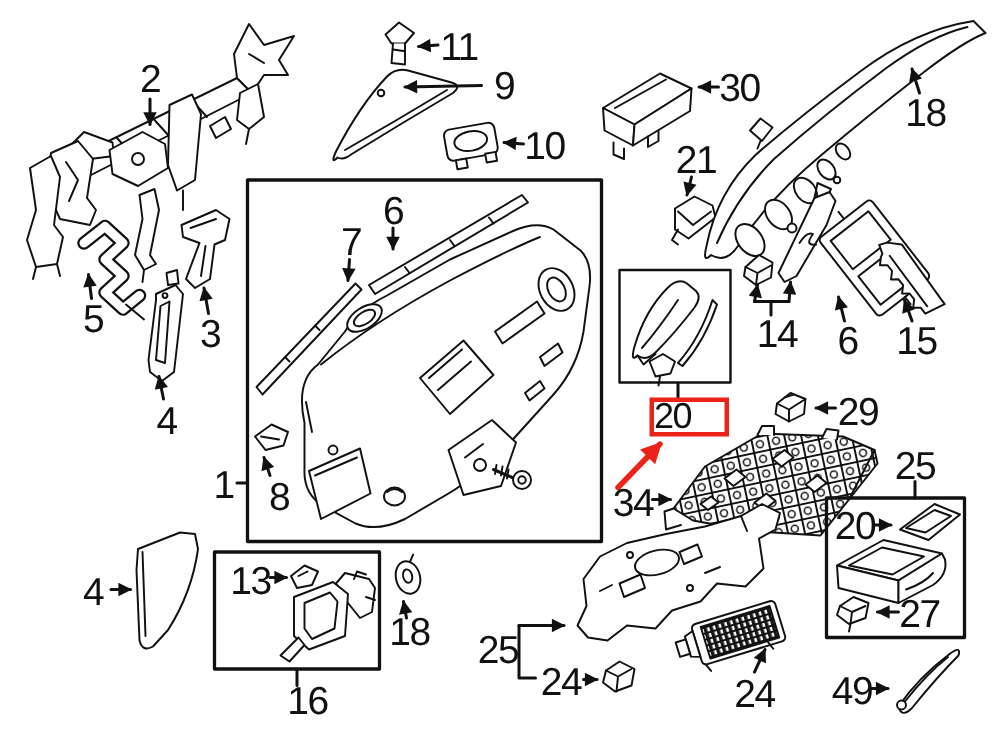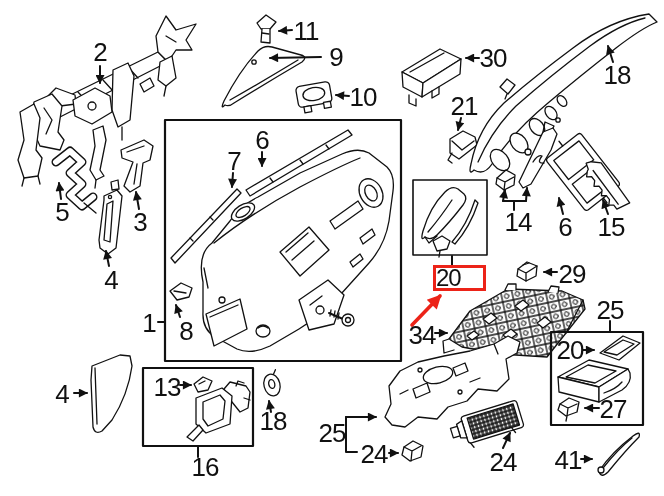--- a/index.html
+++ b/index.html
@@ -371,21 +371,21 @@
   <span class="lbl" style="left:167px;top:387px">13</span>
   <span class="lbl" style="left:273px;top:421px">18</span>
   <span class="lbl" style="left:617px;top:75px">18</span>
   <span class="lbl" style="left:464px;top:106px">21</span>
   <span class="lbl" style="left:422px;top:335px">34</span>
   <span class="lbl" style="left:332px;top:433px">25</span>
   <span class="lbl" style="left:374px;top:454px">24</span>
   <span class="lbl" style="left:610px;top:310px">25</span>
   <span class="lbl" style="left:570px;top:350px">20</span>
   <span class="lbl" style="left:613px;top:409px">27</span>
-  <span class="lbl" style="left:568px;top:460px">41</span>
+  <span class="lbl" style="left:568px;top:460px">49</span>
   <span class="lbl" style="left:572px;top:274px">29</span>
   <span class="lbl" style="left:493px;top:58px">30</span>
   <span class="lbl" style="left:503px;top:462px">24</span>
 
   <div class="hl">
     <span class="lbl">20</span>
   </div>
 </div>
 
 </div>

